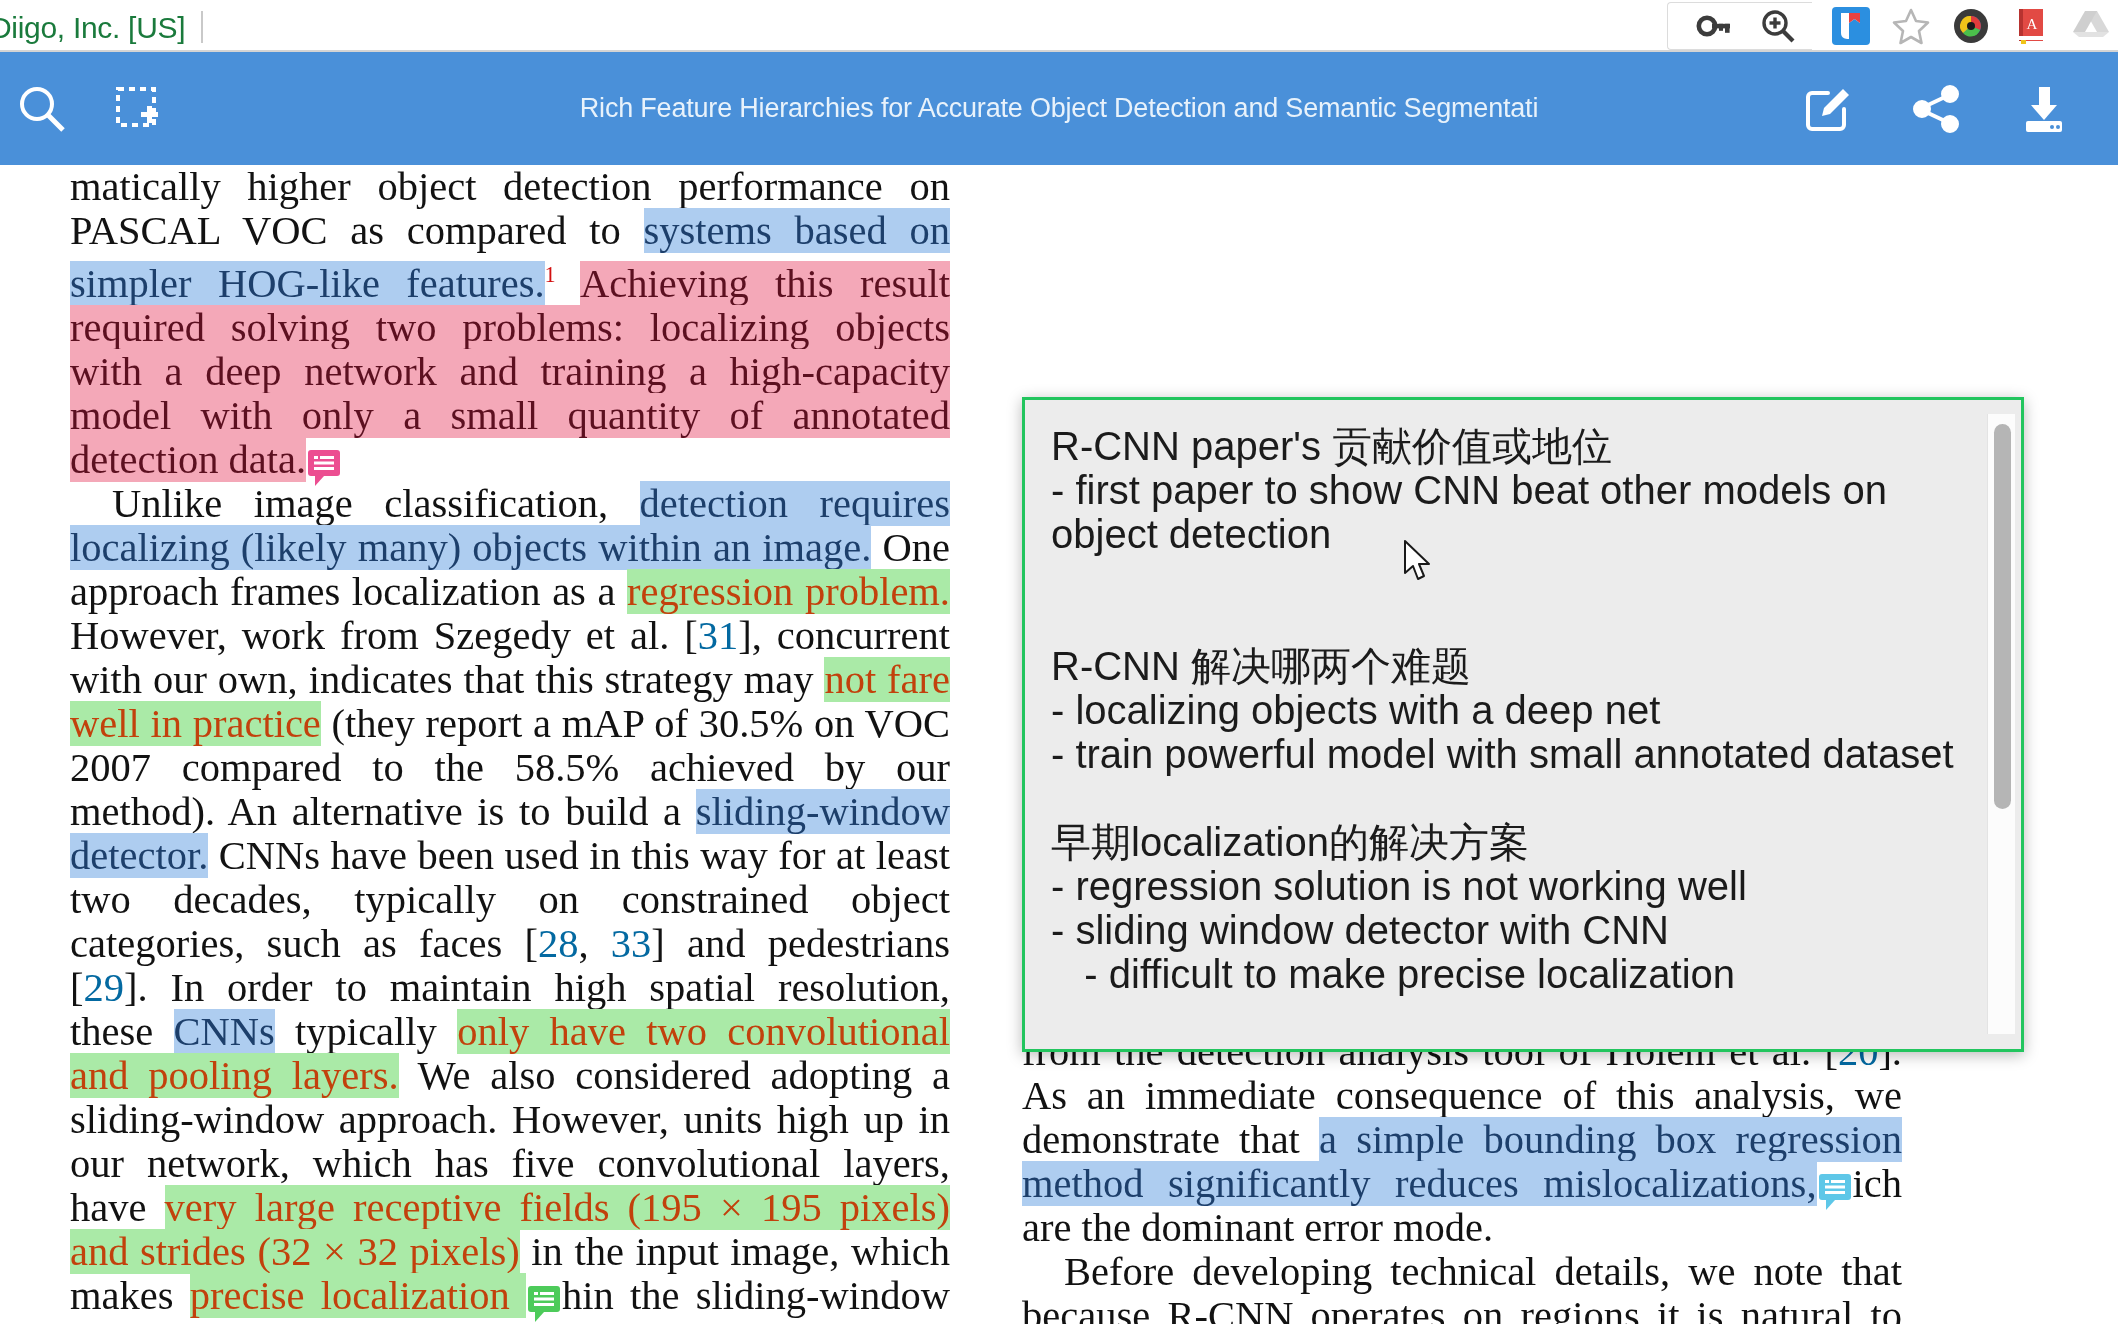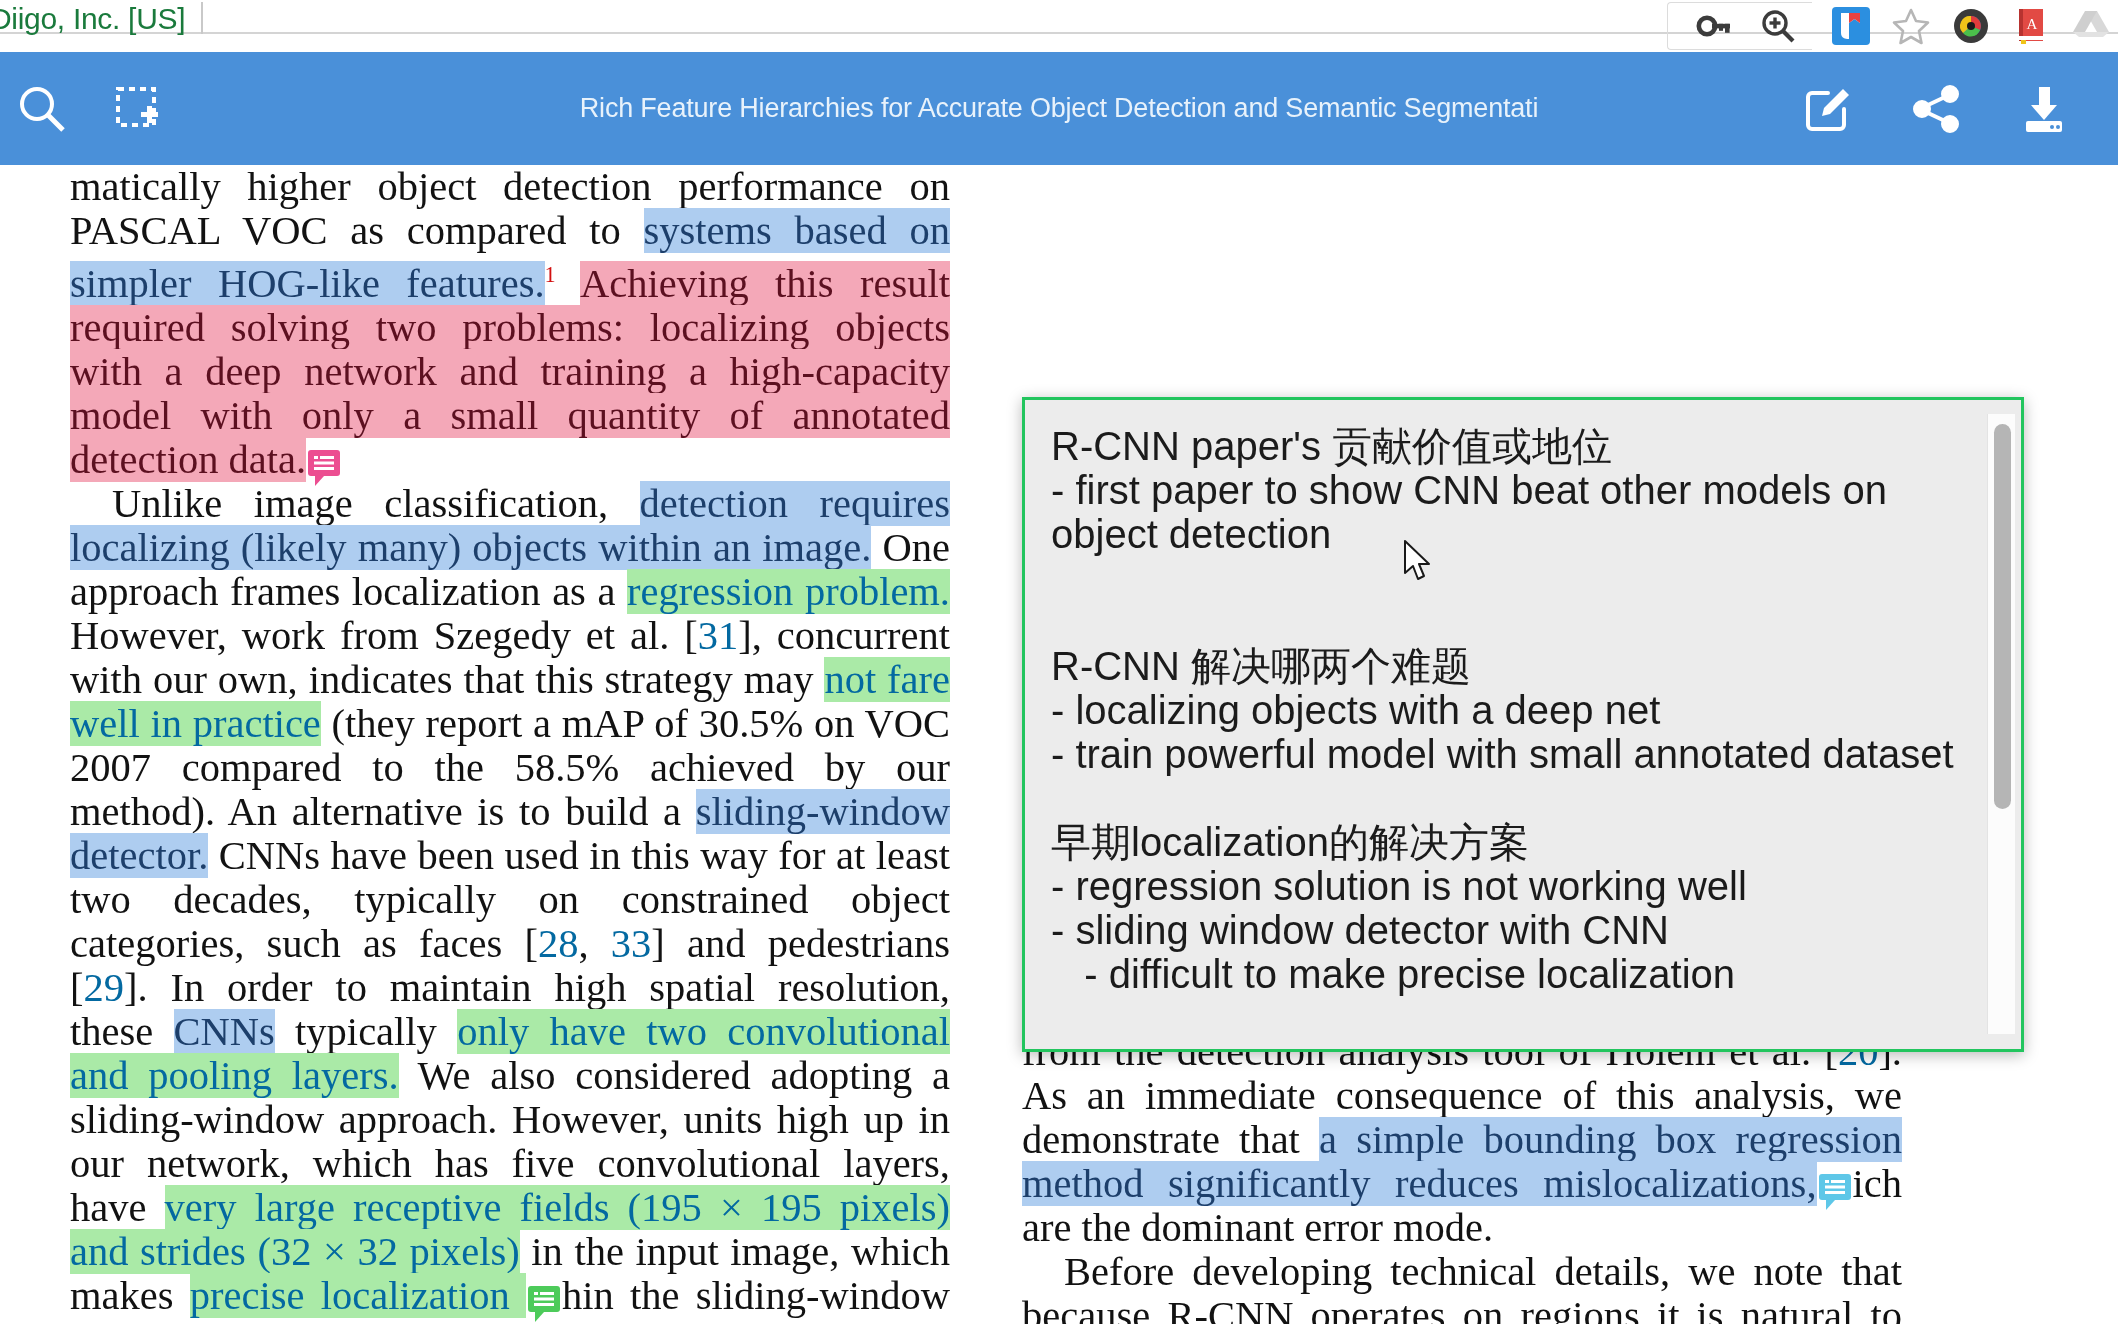--- a/index.html
+++ b/index.html
@@ -6,21 +6,21 @@
   html, body {
     width: 2118px; height: 1324px;
     overflow: hidden;
     background: #ffffff;
     font-family: "Liberation Sans", sans-serif;
   }
 
   
   #browser-bar {
     position: absolute; left: 0; top: 0;
-    width: 2118px; height: 34px;
+    width: 2118px; height: 52px;
     background: #ffffff;
     border-bottom: 2px solid #d4d4d4;
     display: flex; align-items: center;
   }
   #omnibox-left {
     display: flex; align-items: baseline;
     padding-left: 0px;
     white-space: nowrap;
   }
   .site-identity {
@@ -103,21 +103,21 @@
   }
   #col-left  { left: 70px; }
   #col-right { left: 1022px; }
 
   .col p { margin: 0; text-indent: 0; }
   .col p.indent { text-indent: 42px; }
 
   
   .hl-blue  { background: #aecdf0; color: #1d3f6b; }
   .hl-pink  { background: #f4a8b8; color: #5c1020; }
-  .hl-green { background: #aaeaa7; color: #0369a1; }
+  .hl-green { background: #aaeaa7; color: #c2410c; }
   .cite-green { color: #0369a1; }
   .cite-red   { color: #d21010; }
   .it { }
 
   
   .note-marker {
     display: inline-block;
     width: 34px; height: 30px;
     vertical-align: -6px;
     position: relative;

